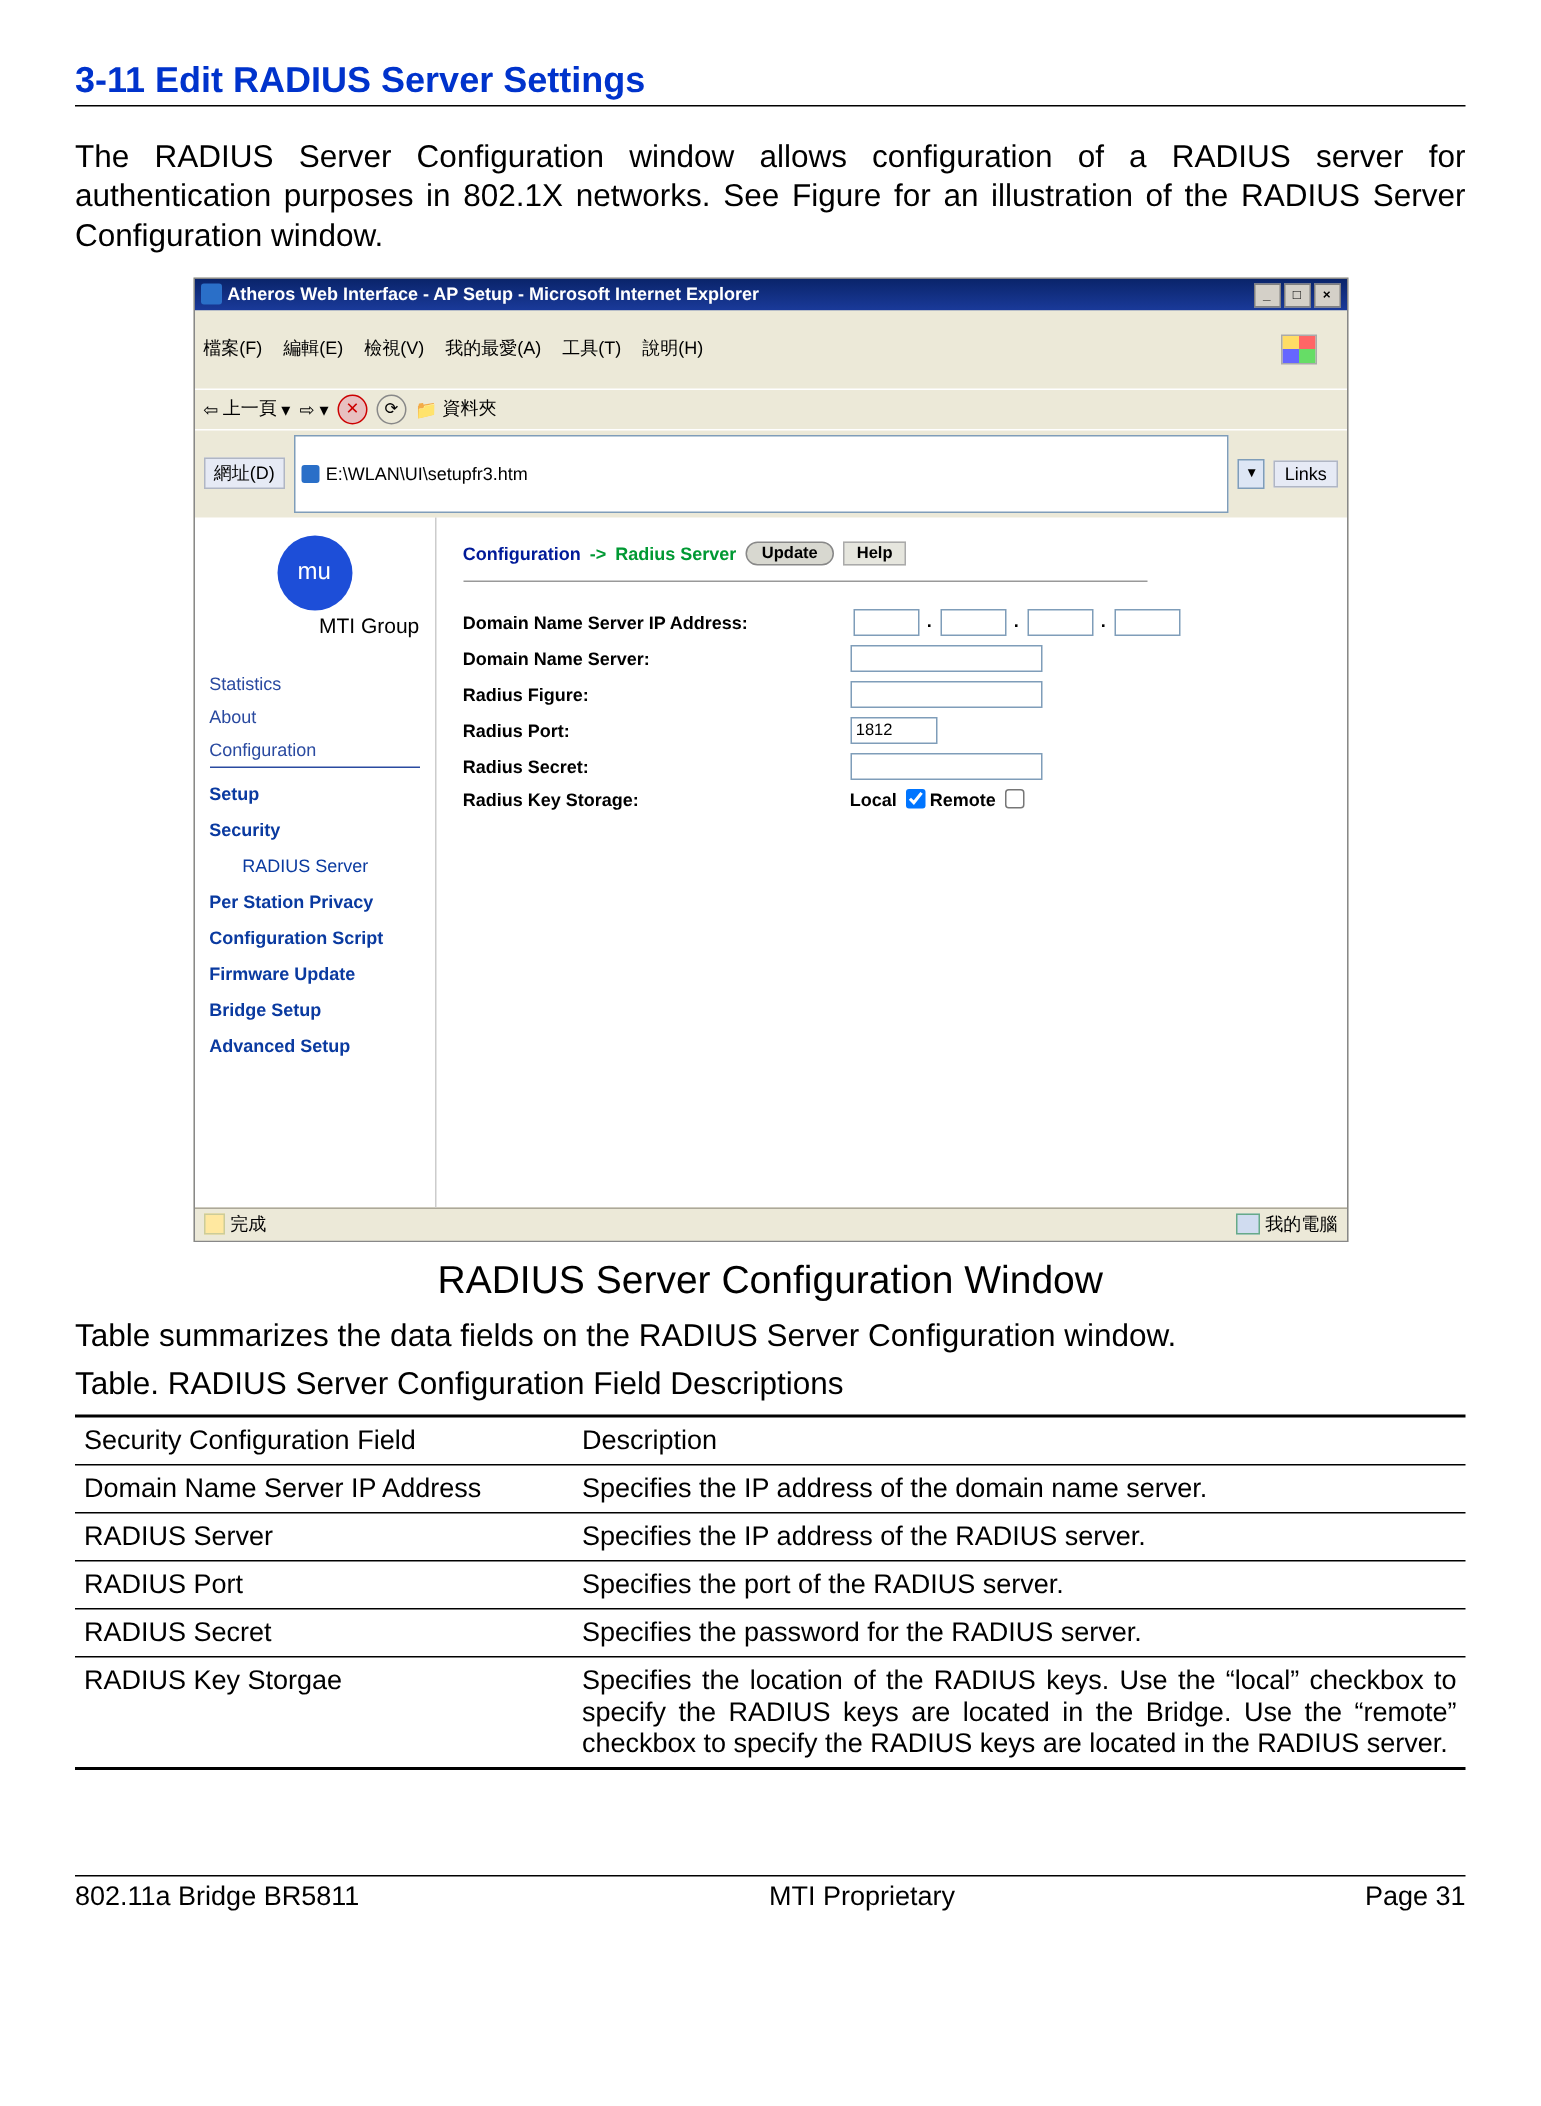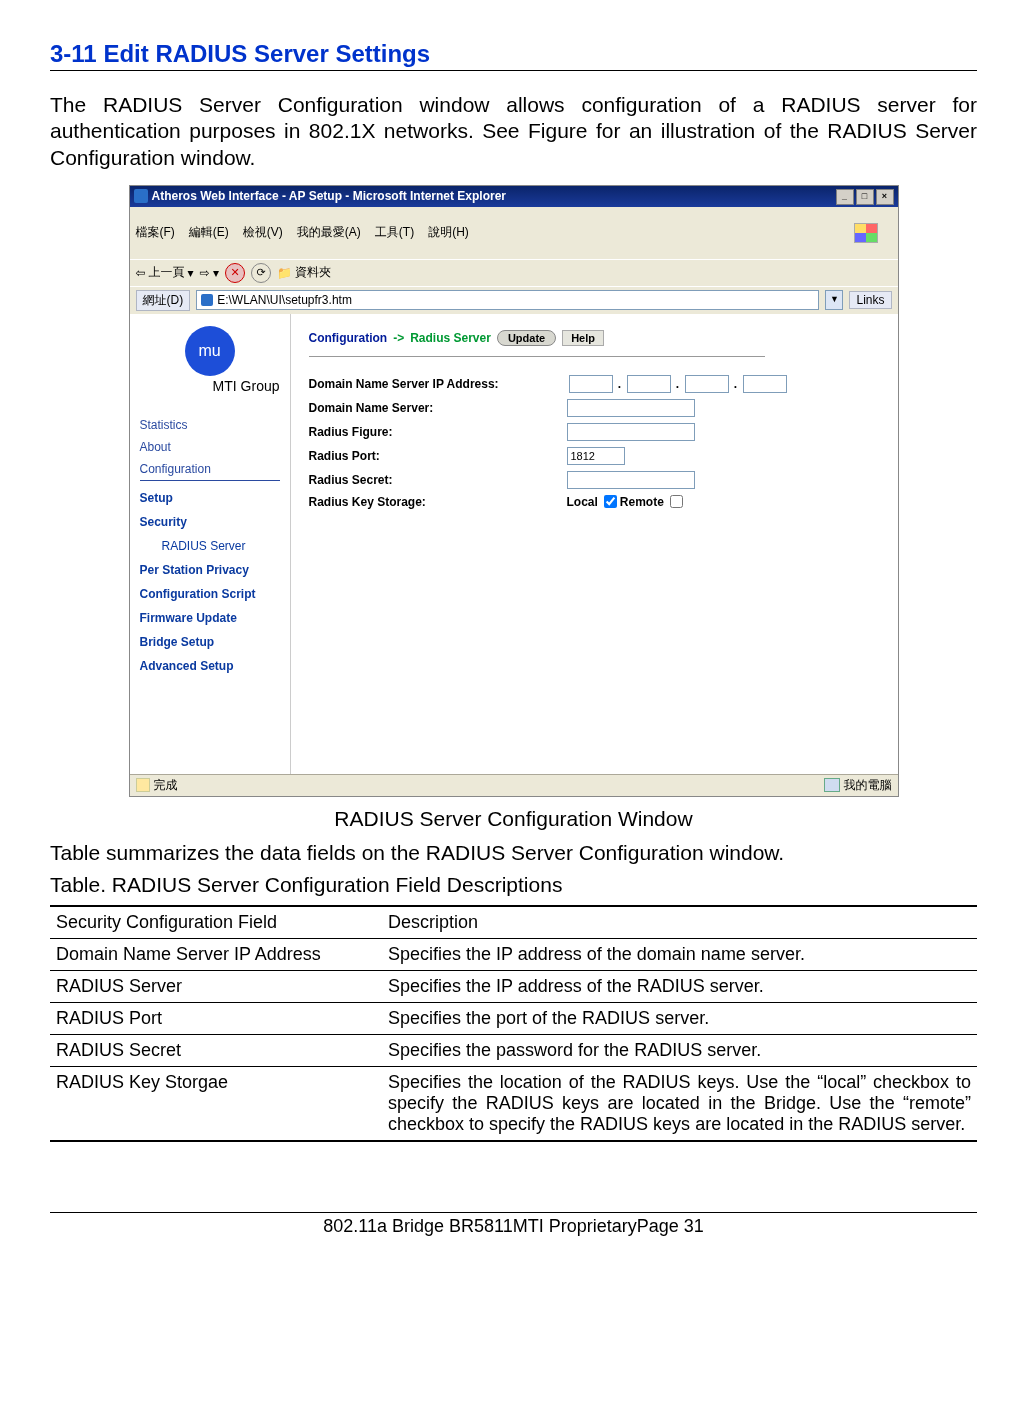--- a/index.html
+++ b/index.html
@@ -78,21 +78,21 @@
     background: #ece9d8;
     font-size: 12px;
     padding: 3px 6px;
     border-top:1px solid #fff;
     display:flex; align-items:center; gap:6px;
   }
   .addrbar .addr-label {
     background:#e6eaf5; padding:1px 6px; border:1px solid #b0b6c4;
   }
   .addrbar .addr-input {
-    flex:1; background:#fff; border:1px solid #7f9db9; height:18px; font-size:12px; padding:0 4px;
+    flex:1; background:#fff; border:1px solid #7f9db9; height:18px; font-size:12px; padding:16px 4px;
     display:flex; align-items:center; gap:4px;
   }
   .addrbar .addr-input .ie-ico{ width:12px;height:12px;background:#2a6fc8;border-radius:2px;}
   .addrbar .addr-dd{ width:16px; height:18px; border:1px solid #7f9db9; background:#dde6f5; text-align:center; font-size:9px; line-height:16px;}
   .addrbar .links{ background:#e6eaf5; padding:1px 6px; border:1px solid #b0b6c4;}
   .ie-body { background:#fff; display:flex; font-size:12px; min-height:460px;}
   .ie-sidebar {
     width:140px; border-right:1px solid #ccc; padding:8px 10px;
     font-family: Verdana, Arial, sans-serif;
   }
@@ -125,37 +125,37 @@
   .chk{ margin:0 3px 0 6px;}
   .statusbar {
     background:#ece9d8; border-top:1px solid #aca899; font-size:12px;
     display:flex; align-items:center; padding:2px 6px;
   }
   .statusbar .done-ico{ width:12px;height:12px; background:#ffe8a0; border:1px solid #cc9; margin-right:4px;}
   .statusbar .spacer{flex:1;}
   .statusbar .zone{ display:flex; align-items:center; gap:4px;}
   .statusbar .pc-ico{ width:14px; height:12px; background:#d0dcf0; border:1px solid #6a8;}
   .caption{
-    text-align:center; font-size:21px; margin:10px 0 10px;
+    text-align:center; font-size:26px; margin:10px 0 10px;
   }
   .para{ font-size:21px; margin:8px 0;}
   table.desc {
     width:100%; border-collapse:collapse; font-size:18px;
   }
   table.desc th, table.desc td {
     text-align:left; padding:5px 6px; vertical-align:top;
     border-top:1.5px solid #000; border-bottom:1.5px solid #000;
   }
   table.desc tr:first-child td{ border-top:2px solid #000;}
   table.desc tr:last-child td{ border-bottom:2.5px solid #000;}
   table.desc td.col1{ width:320px;}
   table.desc td.col2{ width:auto; text-align:justify;}
   .footer{
     margin-top:70px; border-top:1px solid #000; padding-top:3px;
-    display:flex; justify-content:center; font-size:18px;
+    display:flex; justify-content:space-between; font-size:18px;
   }
 </style>
 </head>
 <body>
 
 <div class="section-title">3-11 Edit RADIUS Server Settings</div>
 
 <p class="intro">The RADIUS Server Configuration window allows configuration of a RADIUS server for authentication purposes in 802.1X networks. See Figure for an illustration of the RADIUS Server Configuration window.</p>
 
 <div class="screenshot-wrap">

